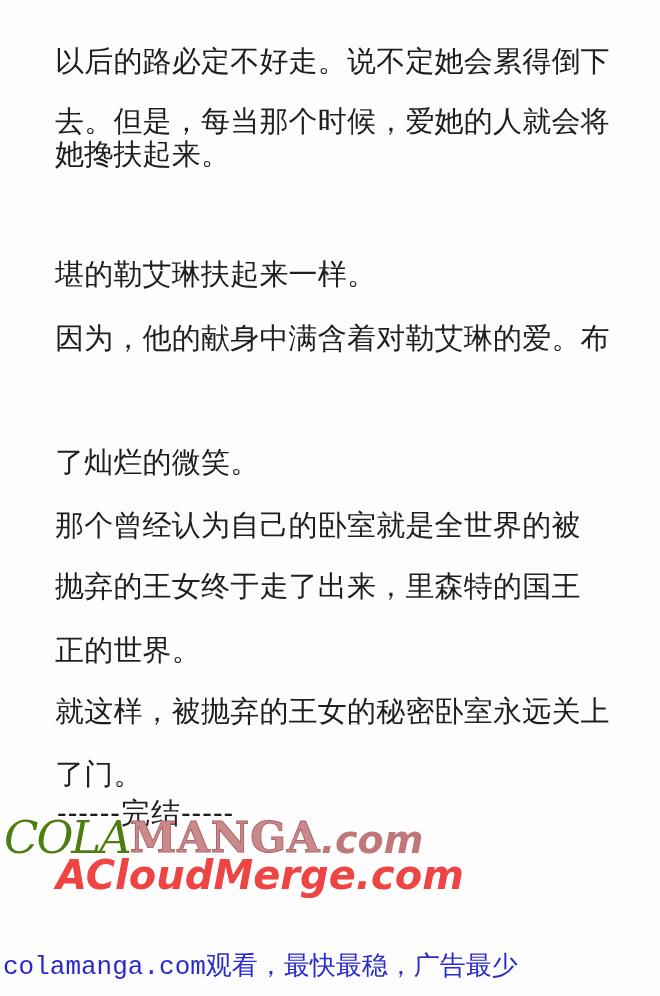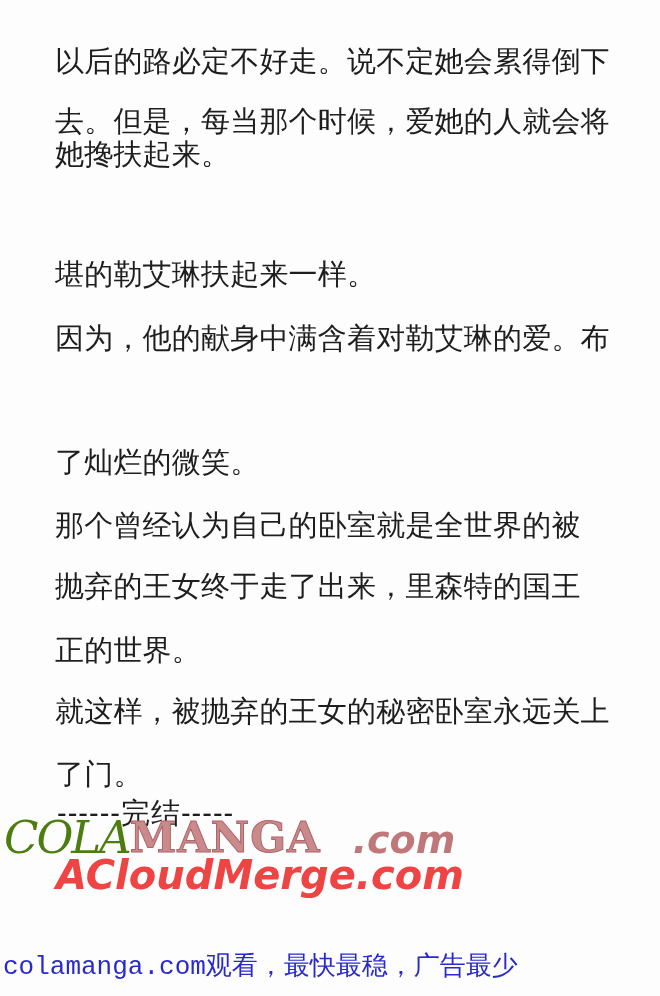--- a/index.html
+++ b/index.html
@@ -56,21 +56,20 @@
     letter-spacing: 1px;
     text-align: center;
   }
   .wm-dotcom {
     font-family: "DejaVu Sans", sans-serif;
     font-weight: bold;
     font-style: italic;
     font-size: 38px;
     line-height: 52px;
     color: #c0777a;
-    margin-left: 32px;
   }
   .wm-merge {
     position: absolute;
     top: 853px;
     left: 8px;
     font-family: "DejaVu Sans", sans-serif;
     font-weight: bold;
     font-style: italic;
     font-size: 40px;
     line-height: 44px;

